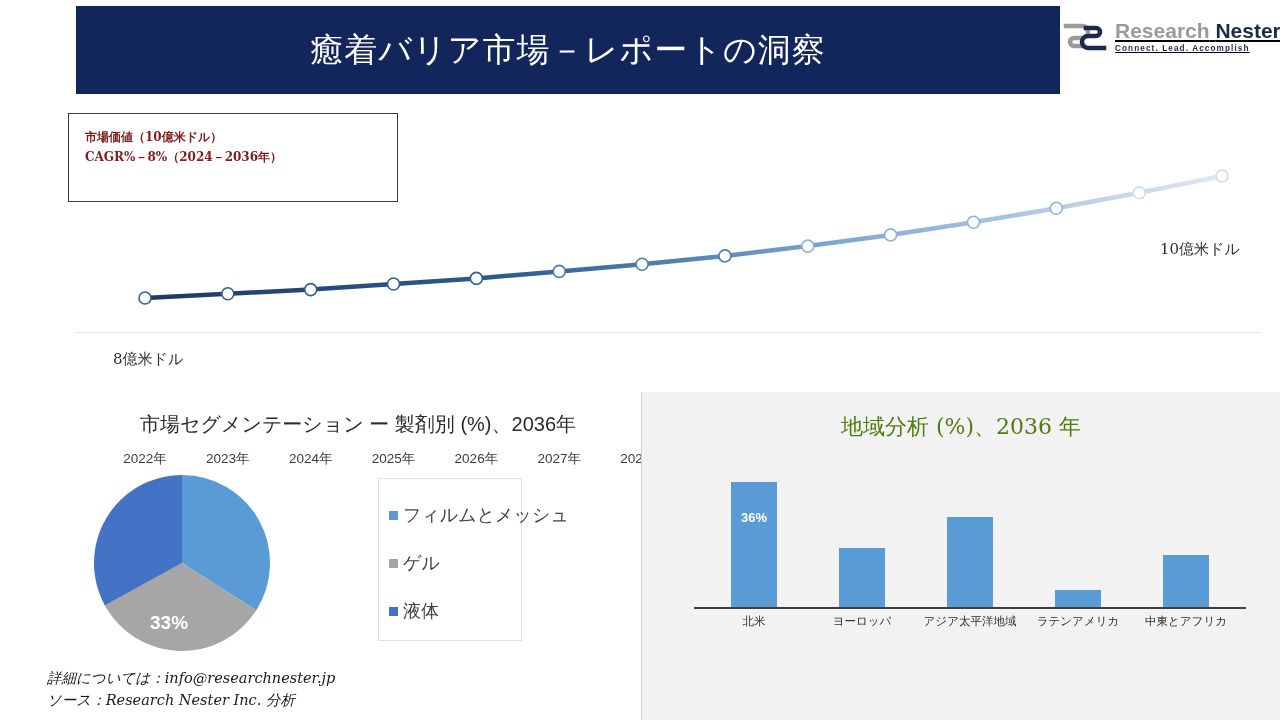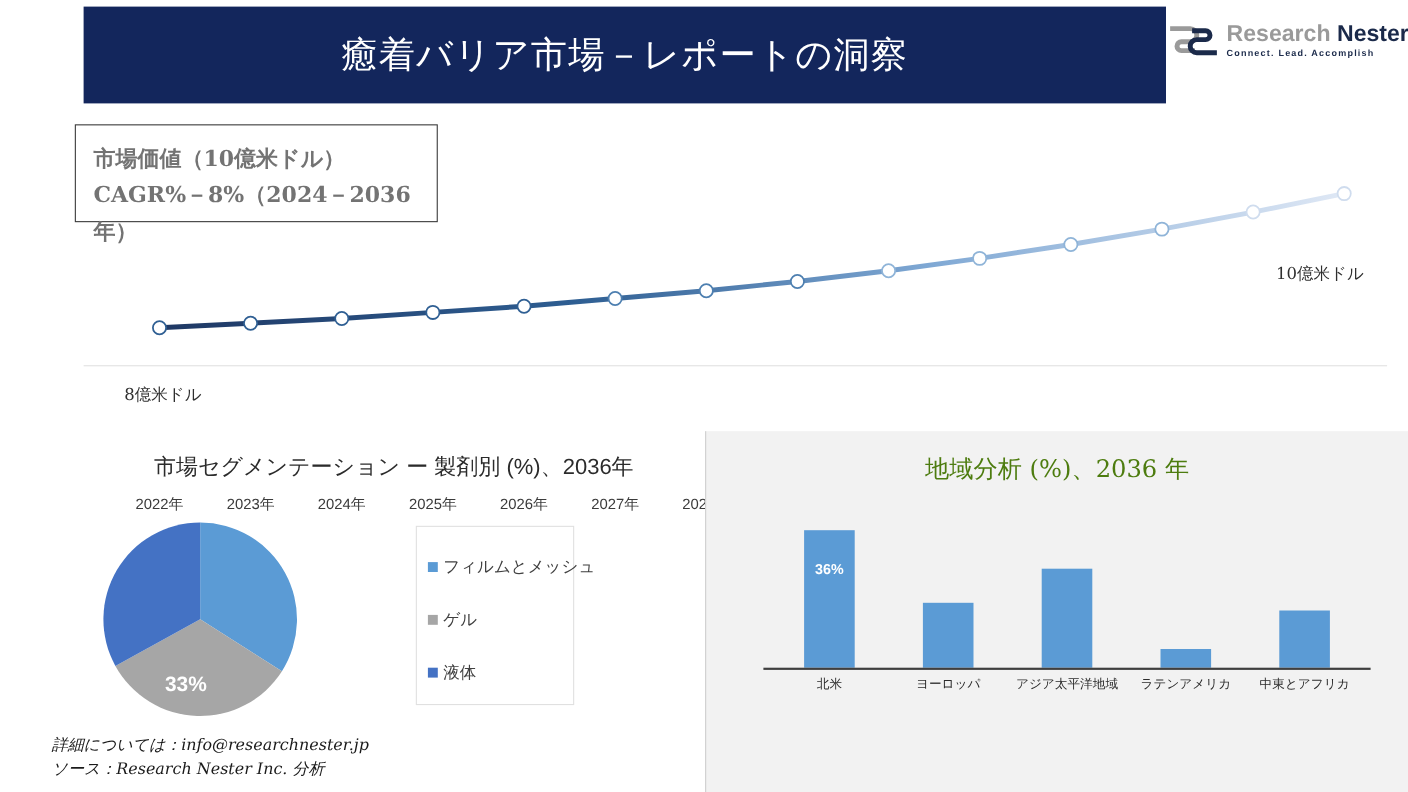--- a/index.html
+++ b/index.html
@@ -26,38 +26,38 @@
     letter-spacing: 1px;
     white-space: nowrap;
   }
   .logo-box {
     position: absolute; left: 1063px; top: 10px;
     width: 217px; height: 54px;
     display: flex; align-items: center; gap: 8px;
     background: #ffffff;
   }
   .logo-mark { width: 44px; height: 34px; flex: 0 0 auto; }
-  .logo-text { display: flex; flex-direction: column; line-height: 1; }
+  .logo-text { display: flex; flex-direction: column; line-height: 1; text-decoration: underline; }
   .logo-line1 { font-size: 21px; font-weight: bold; white-space: nowrap; }
   .logo-line1 .w1 { color: #9a9a9a; }
   .logo-line1 .w2 { color: #1b2a4a; }
   .logo-line2 {
     font-size: 8.2px; font-weight: bold; color: #1b2a4a;
     letter-spacing: 1.1px; margin-top: 4px; white-space: nowrap;
   }
 
   
   .callout {
     position: absolute; left: 68px; top: 113px;
     width: 330px; height: 89px;
     border: 1.5px solid #3a3a3a;
     background: #ffffff;
     padding: 14px 0 0 16px;
     font-family: "DejaVu Serif", "Liberation Serif", serif;
-    font-size: 20px; color: #737373; font-weight: 600;
+    font-size: 12px; color: #7f1d1d; font-weight: 600;
     line-height: 1.65;
   }
 
   
   .linechart { position: absolute; left: 0; top: 100px; width: 1280px; height: 280px; }
   .axis-line {
     position: absolute; left: 76px; top: 232px;
     width: 1185px; height: 1px; background: #e2e2e2;
   }
   .lbl-start {
@@ -90,21 +90,21 @@
     color: #ffffff; font-size: 19px; font-weight: bold;
   }
   .legend {
     position: absolute; left: 378px; top: 478px;
     width: 144px; height: 163px;
     border: 1px solid #e0e0e0; background: #ffffff;
     padding: 12px 0 0 10px;
   }
   .legend-row { display: flex; align-items: center; height: 48px; }
   .legend-swatch { width: 9px; height: 9px; margin-right: 5px; flex: 0 0 auto; }
-  .legend-text { font-size: 15px; color: #404040; white-space: nowrap; }
+  .legend-text { font-size: 18px; color: #404040; white-space: nowrap; }
 
   .source {
     position: absolute; left: 47px; top: 668px;
     font-family: "DejaVu Serif", "Liberation Serif", serif;
     font-style: italic; font-size: 14.5px; color: #1a1a1a; line-height: 1.5;
   }
 
   
   .right-panel {
     position: absolute; left: 641px; top: 392px;

